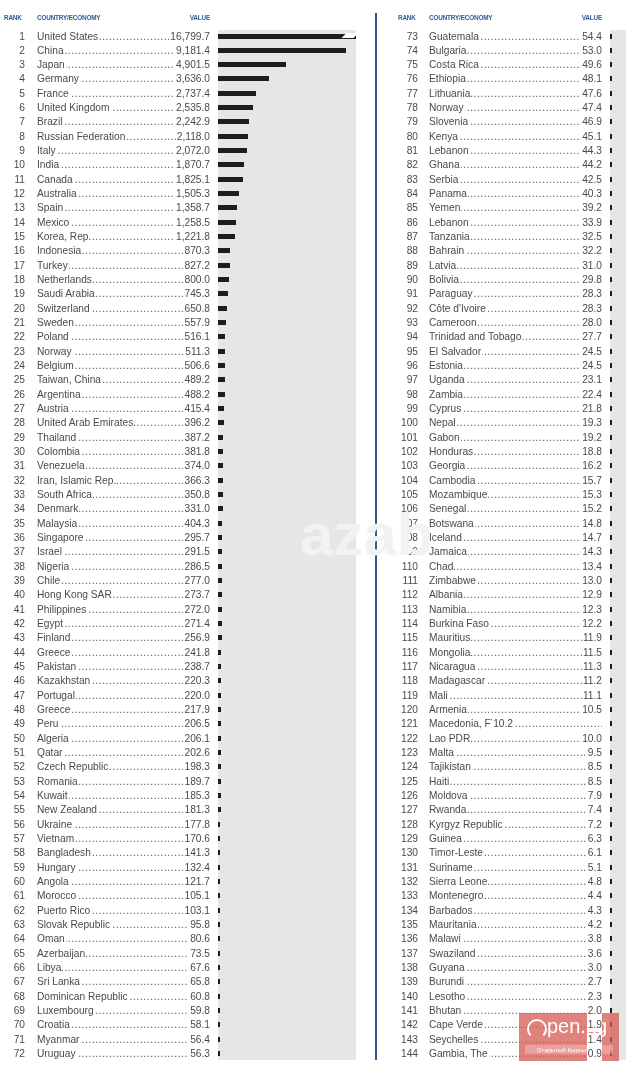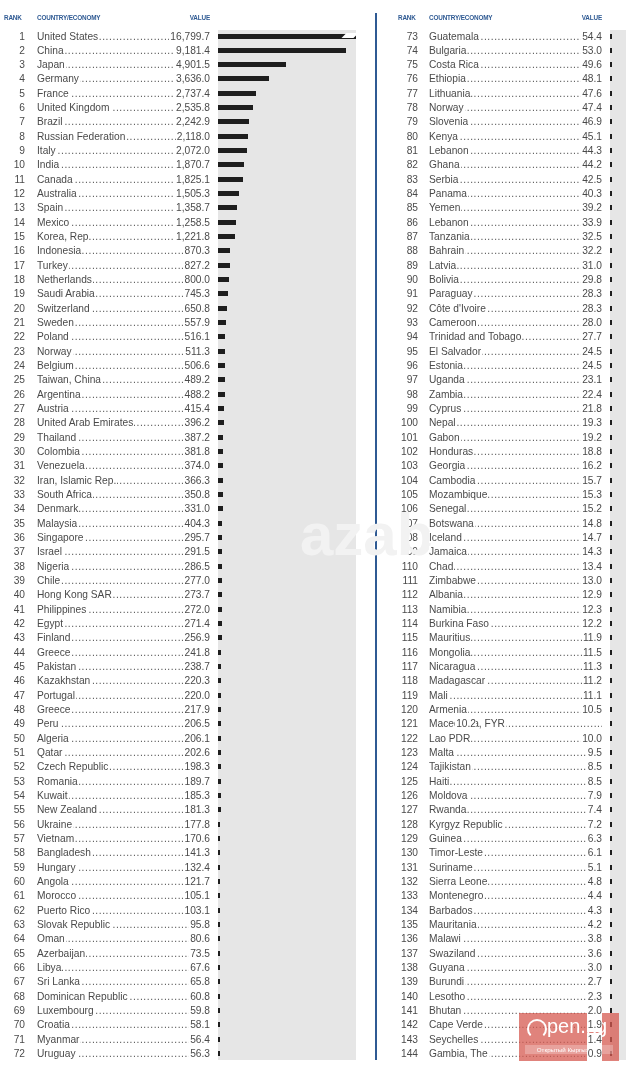--- a/index.html
+++ b/index.html
@@ -762,21 +762,21 @@
         <div class="nm" style="left: 429px; width: 173px;"><span class="dots">........................................................................................................................</span><span class="t">Mali</span></div>
         <div class="vl" style="right: 24px; z-index: 2;">11.1</div>
         <div class="bar" style="left: 610px; width: 2px;"></div>
       </div>
       <div class="row" style="top: 703.01px; left: 0px; width: 626px;">
         <div class="rk" style="left: 392px; width: 26px;">120</div>
         <div class="nm" style="left: 429px; width: 173px;"><span class="dots">........................................................................................................................</span><span class="t">Armenia</span></div>
         <div class="vl" style="right: 24px; z-index: 2;">10.5</div>
         <div class="bar" style="left: 610px; width: 2px;"></div>
       </div>
-      <div class="row" style="top: 717.34px; left: 0px; width: 500px;">
+      <div class="row" style="top: 717.34px; left: 0px; width: 500px; padding-left: 37px;">
         <div class="rk" style="left: 392px; width: 26px;">121</div>
         <div class="nm" style="left: 429px; width: 173px;"><span class="dots">........................................................................................................................</span><span class="t">Macedonia, FYR</span></div>
         <div class="vl" style="right: 24px; z-index: 2;">10.2</div>
         <div class="bar" style="left: 610px; width: 2px;"></div>
       </div>
       <div class="row" style="top: 731.67px; left: 0px; width: 626px;">
         <div class="rk" style="left: 392px; width: 26px;">122</div>
         <div class="nm" style="left: 429px; width: 173px;"><span class="dots">........................................................................................................................</span><span class="t">Lao PDR</span></div>
         <div class="vl" style="right: 24px; z-index: 2;">10.0</div>
         <div class="bar" style="left: 610px; width: 2px;"></div>

